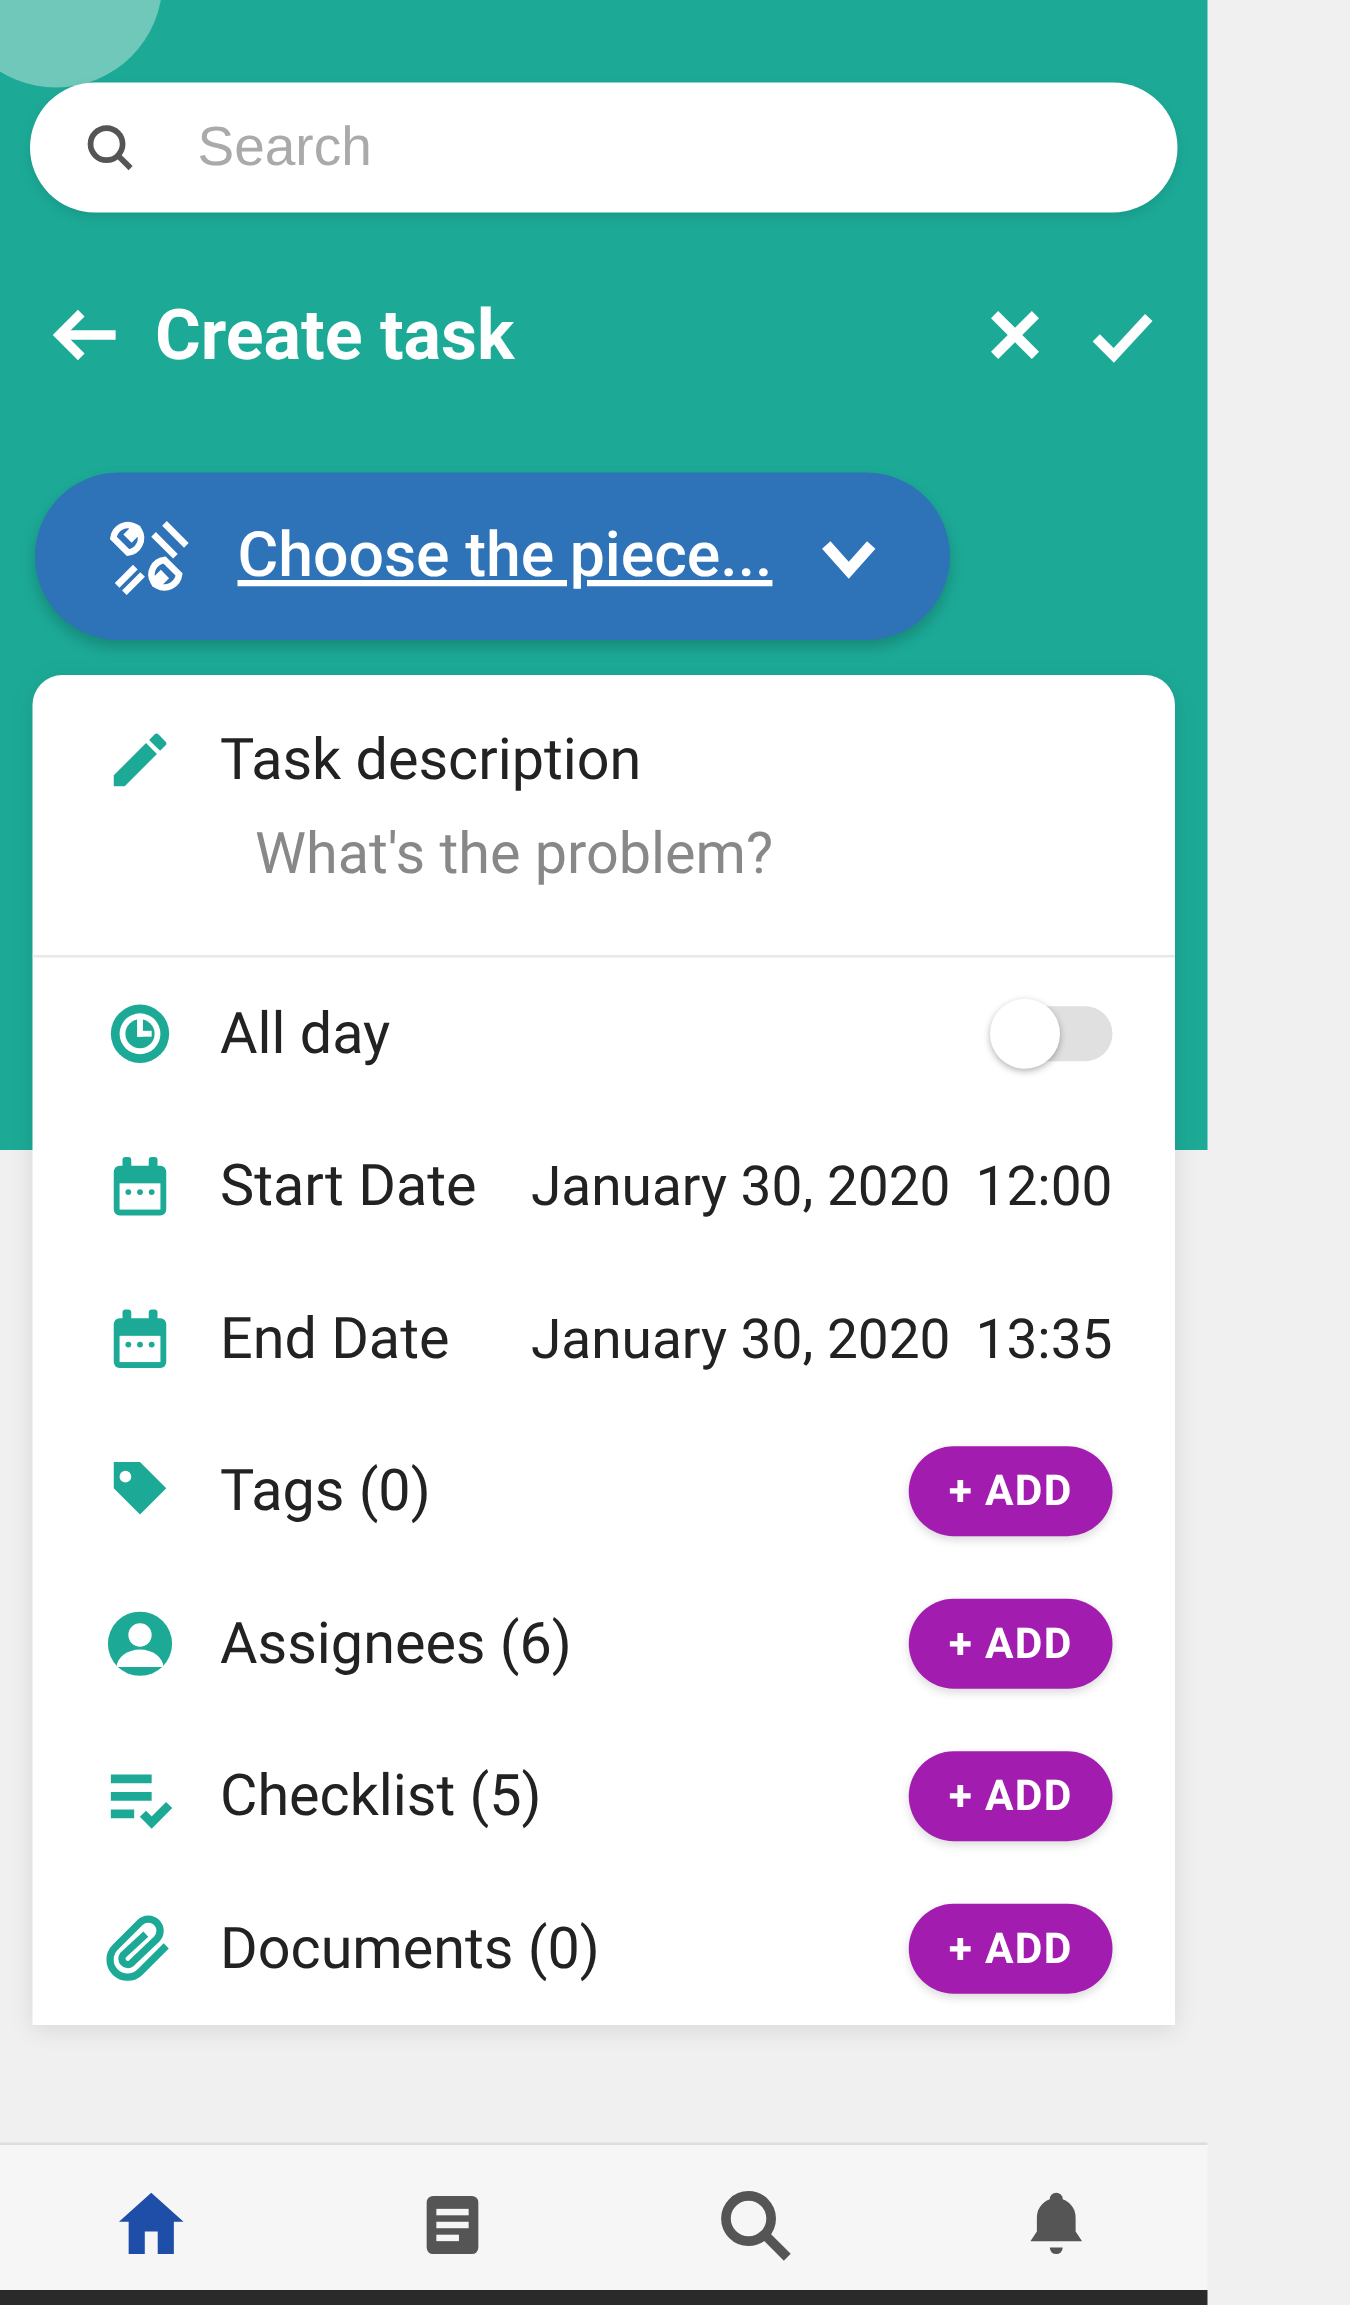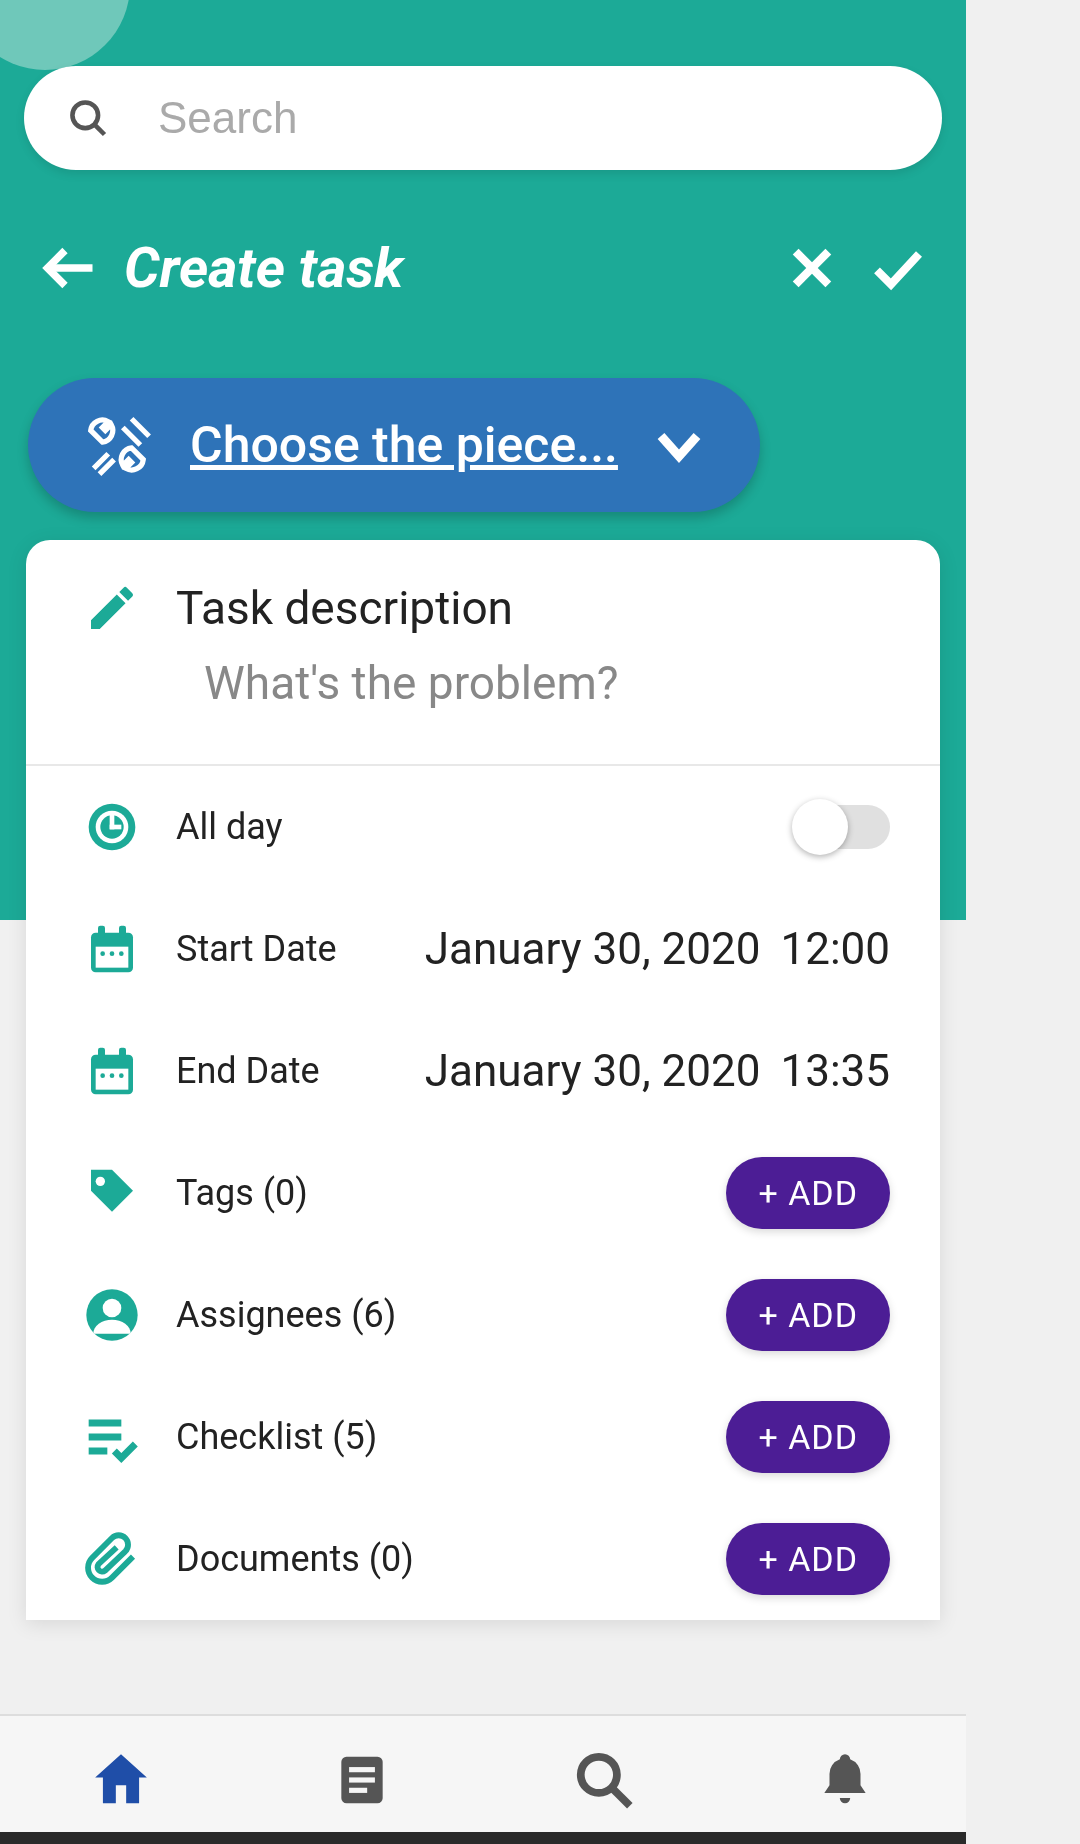--- a/index.html
+++ b/index.html
@@ -4,43 +4,43 @@
 <style>
   * { box-sizing: border-box; margin: 0; padding: 0; }
   html, body { width: 1080px; height: 1844px; font-family: -apple-system, Roboto, sans-serif; background: #f0f0f0; overflow: hidden; }
   .app { width: 966px; height: 1844px; position: relative; background: #f0f0f0; }
   .teal-bg { position: absolute; top: 0; left: 0; right: 0; height: 920px; background: #1caa97; }
   .circle-remnant { position: absolute; top: -100px; left: -40px; width: 170px; height: 170px; border-radius: 50%; background: #6fc8ba; }
   .search-bar { position: absolute; top: 66px; left: 24px; right: 24px; height: 104px; background: #fff; border-radius: 52px; display: flex; align-items: center; padding: 0 42px; box-shadow: 0 4px 10px rgba(0,0,0,0.1); }
   .search-bar .search-icon { width: 44px; height: 44px; color: #555; margin-right: 48px; }
   .search-bar input { border: none; outline: none; font-size: 44px; color: #333; flex: 1; background: transparent; }
   .search-bar input::placeholder { color: #aaa; }
-  .header { position: absolute; top: 235px; left: 40px; right: 40px; display: flex; align-items: center; color: #fff; font-style: italic; }
+  .header { position: absolute; top: 235px; left: 40px; right: 40px; display: flex; align-items: center; color: #fff; }
   .header .back { width: 60px; height: 60px; color: #fff; }
   .header .title { font-size: 56px; font-weight: 700; margin-left: 24px; flex: 1; }
   .header .close-ic, .header .check-ic { width: 56px; height: 56px; color: #fff; margin-left: 30px; }
   .choose-pill { position: absolute; top: 378px; left: 28px; height: 134px; border-radius: 70px; background: #2e73b8; display: flex; align-items: center; padding: 0 54px 0 54px; box-shadow: 0 6px 12px rgba(0,0,0,0.2); }
   .choose-pill .tools-ic { width: 70px; height: 70px; color: #fff; margin-right: 38px; }
   .choose-pill .label { color: #fff; font-size: 50px; font-weight: 500; text-decoration: underline; }
   .choose-pill .chev { width: 54px; height: 54px; color: #fff; margin-left: 34px; }
   .card { position: absolute; top: 540px; left: 26px; right: 26px; background: #fff; border-radius: 24px 24px 0 0; box-shadow: 0 4px 20px rgba(0,0,0,0.1); overflow: hidden; }
   .desc-section { padding: 40px 50px 54px 58px; }
   .desc-head { display: flex; align-items: center; }
   .pencil-ic { width: 56px; height: 56px; color: #1caa97; margin-right: 36px; }
   .desc-label { font-size: 46px; color: #222; }
   .desc-input { margin-left: 120px; margin-top: 20px; font-size: 46px; color: #888; }
   .divider { height: 2px; background: #e8e8e8; }
   .row { display: flex; align-items: center; padding: 0 50px 0 58px; height: 122px; }
   .row .icon-slot { width: 56px; height: 56px; margin-right: 36px; color: #1caa97; display:flex; align-items:center; justify-content:center; }
-  .row .label { font-size: 36px; color: #222; flex: 1; }
+  .row .label { font-size: 46px; color: #222; flex: 1; }
   .row .value { font-size: 44px; color: #222; }
   .row .time-val { font-size: 44px; color: #222; margin-left: 20px; }
   .toggle { width: 94px; height: 44px; background: #e0e0e0; border-radius: 22px; position: relative; }
   .toggle .knob { position: absolute; left: -4px; top: -6px; width: 56px; height: 56px; background: #fff; border-radius: 50%; box-shadow: 0 2px 6px rgba(0,0,0,0.3); }
-  .add-btn { background: #4c1d95; color: #fff; font-size: 34px; font-weight: 400; letter-spacing: 1px; padding: 16px 32px; border-radius: 36px; box-shadow: 0 3px 8px rgba(0,0,0,0.15); }
+  .add-btn { background: #a21caf; color: #fff; font-size: 34px; font-weight: 700; letter-spacing: 1px; padding: 16px 32px; border-radius: 36px; box-shadow: 0 3px 8px rgba(0,0,0,0.15); }
   .bottom-nav { position: absolute; bottom: 0; left: 0; right: 0; height: 130px; background: #f6f6f6; border-top: 2px solid #ddd; display: flex; }
   .nav-item { flex: 1; display: flex; align-items: center; justify-content: center; position: relative; }
   .nav-item svg { width: 62px; height: 62px; color: #555; }
   .nav-item.active svg { color: #1f4ea8; }
   .nav-item.active::after { content: ''; position: absolute; bottom: -4px; left: 0; right: 0; height: 8px; background: #1f4ea8; }
   .phone-bar { position: absolute; bottom: 0; left:0; right:0; height: 12px; background:#2a2a2a; }
 </style>
 </head>
 <body>
 

